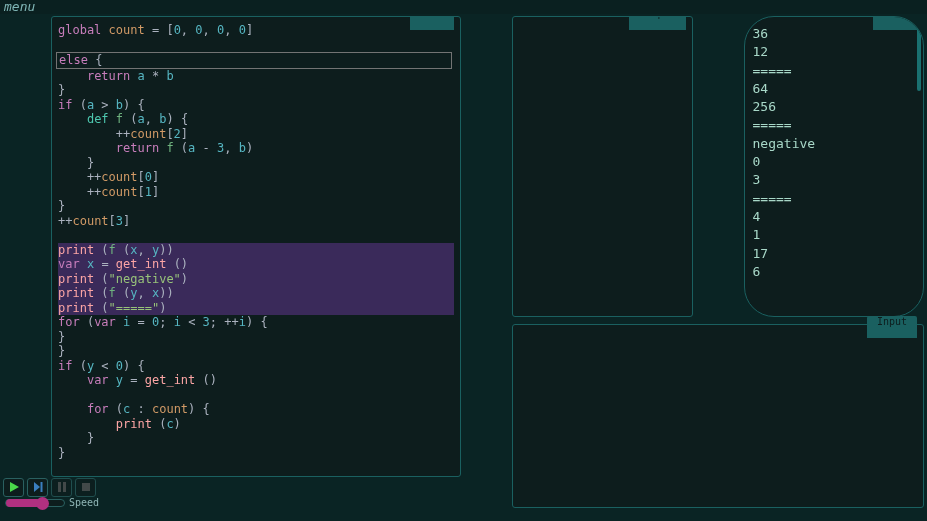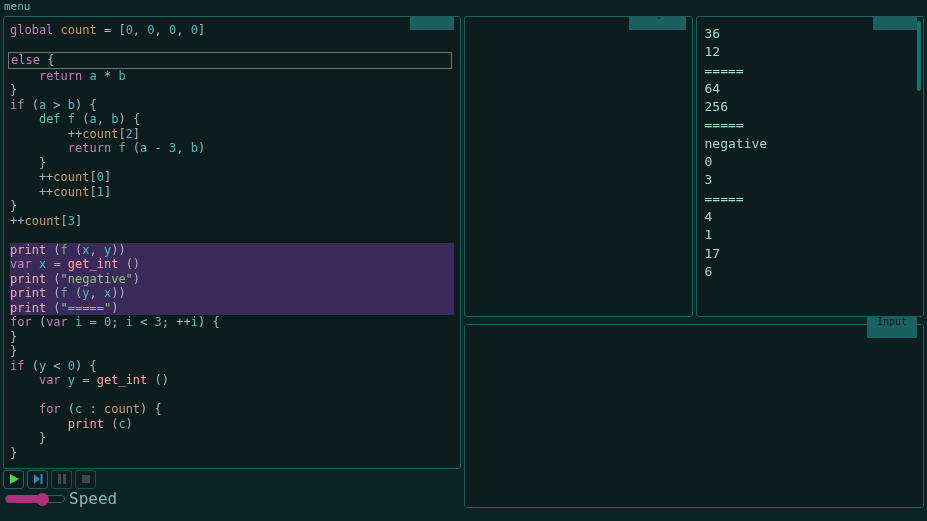--- a/index.html
+++ b/index.html
@@ -8,39 +8,41 @@
     background: #0a2424;
     font-family: 'Consolas', 'Monaco', monospace;
     font-size: 12px;
     color: #b8d8d8;
     overflow: hidden;
   }
   .menubar {
     height: 14px;
     background: #0a2020;
     padding-left: 4px;
-    font-size: 11px;
+    font-size: 13px;
     line-height: 14px;
     color: #7fb5b5;
+    font-style: italic;
   }
   .menubar span { cursor: pointer; }
   .workspace {
     display: flex;
     width: 927px;
     height: 494px;
     padding: 2px 3px 0 3px;
     gap: 3px;
   }
   .left { width: 458px; display: flex; flex-direction: column; }
   .right { width: 460px; display: flex; flex-direction: column; }
   .panel {
     position: relative;
     border: 1px solid #1a6060;
     background: #0d1d1d;
     border-radius: 3px;
+    margin-left: 48px;
   }
   .panel-tab {
     position: absolute;
     top: -9px;
     right: 6px;
     background: #1a6060;
     color: #0d1d1d;
     font-size: 10px;
     padding: 0 10px;
     border-radius: 2px 2px 0 0;
@@ -56,21 +58,21 @@
   }
   .top-row { display: flex; gap: 3px; height: 301px; margin-bottom: 7px; }
   .output-panel, .goal-panel {
     flex: 1;
     padding: 8px 8px;
     line-height: 18.3px;
     font-size: 13px;
     overflow: hidden;
     position: relative;
   }
-  .goal-panel { color: #a8d8c8; }
+  .goal-panel { color: #a8d8c8; border-radius: 30px; }
   .goal-scroll {
     position: absolute;
     right: 2px; top: 4px;
     width: 4px; height: 70px;
     background: #1a7070;
     border-radius: 2px;
   }
   .input-panel {
     flex: 1;
     min-height: 183px;
@@ -137,21 +139,21 @@
   }
   .speed-knob {
     position: absolute;
     left: 52%;
     top: -3px;
     width: 13px; height: 13px;
     background: #b03080;
     border-radius: 50%;
   }
   .speed-label {
-    font-size: 16px;
+    font-size: 10px;
     color: #8fb5b5;
   }
 </style>
 </head>
 <body>
 
 <div class="menubar">
   <span>menu</span>
 </div>
 

